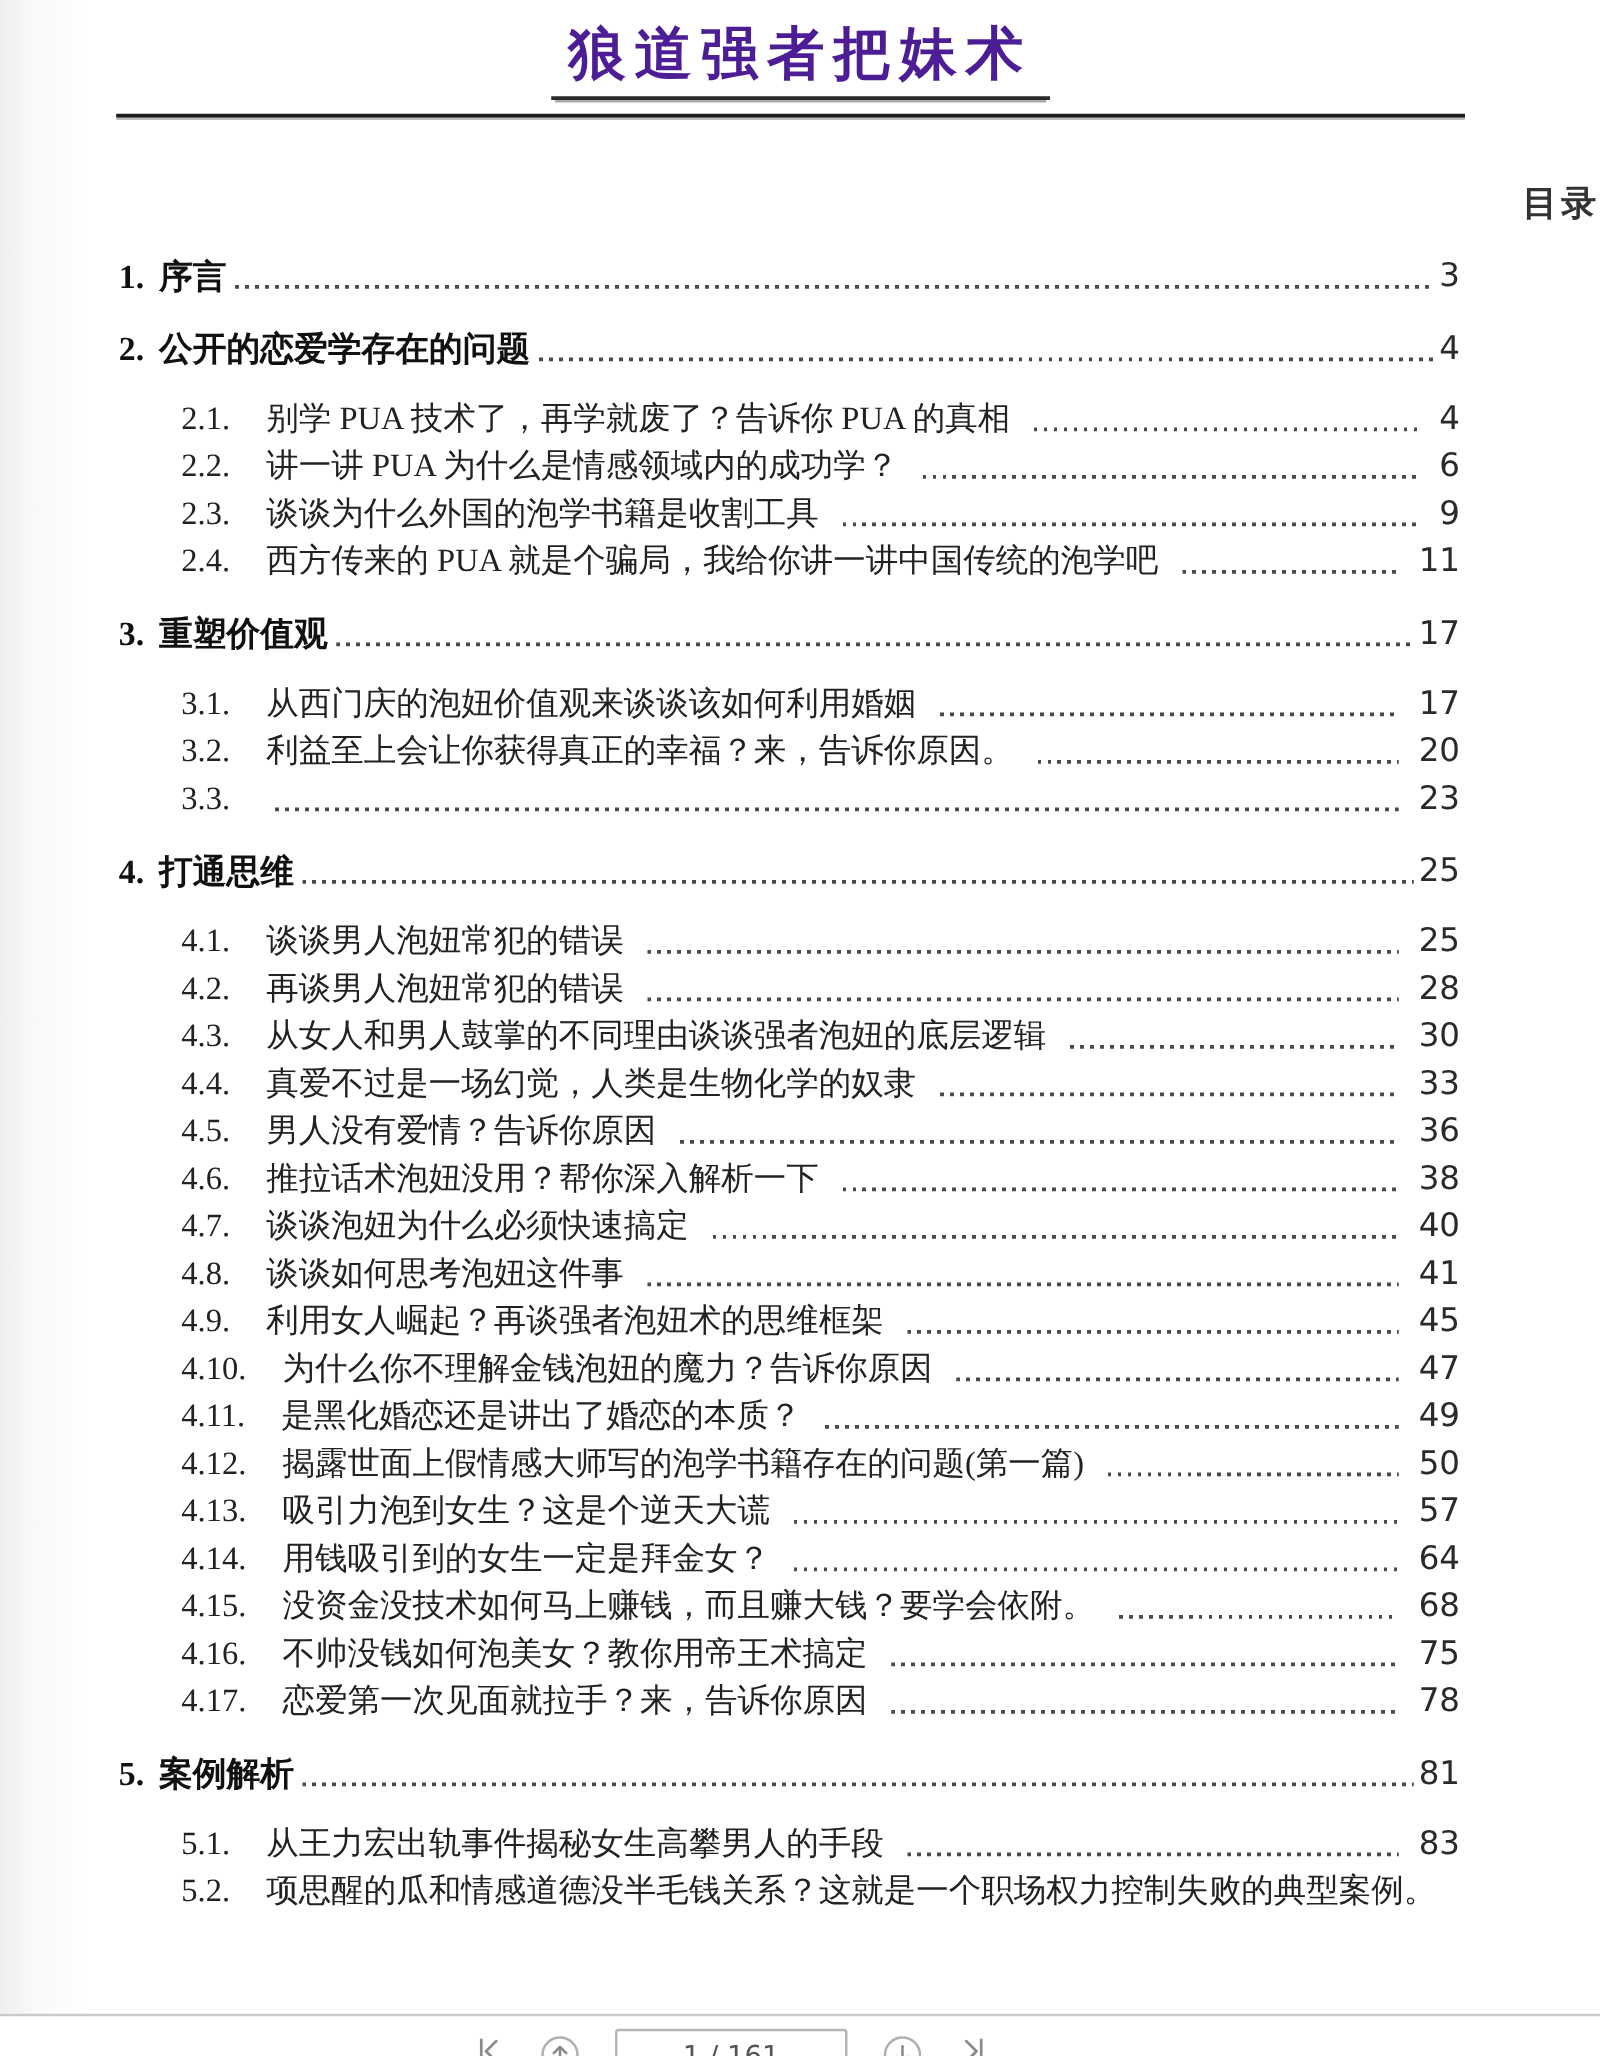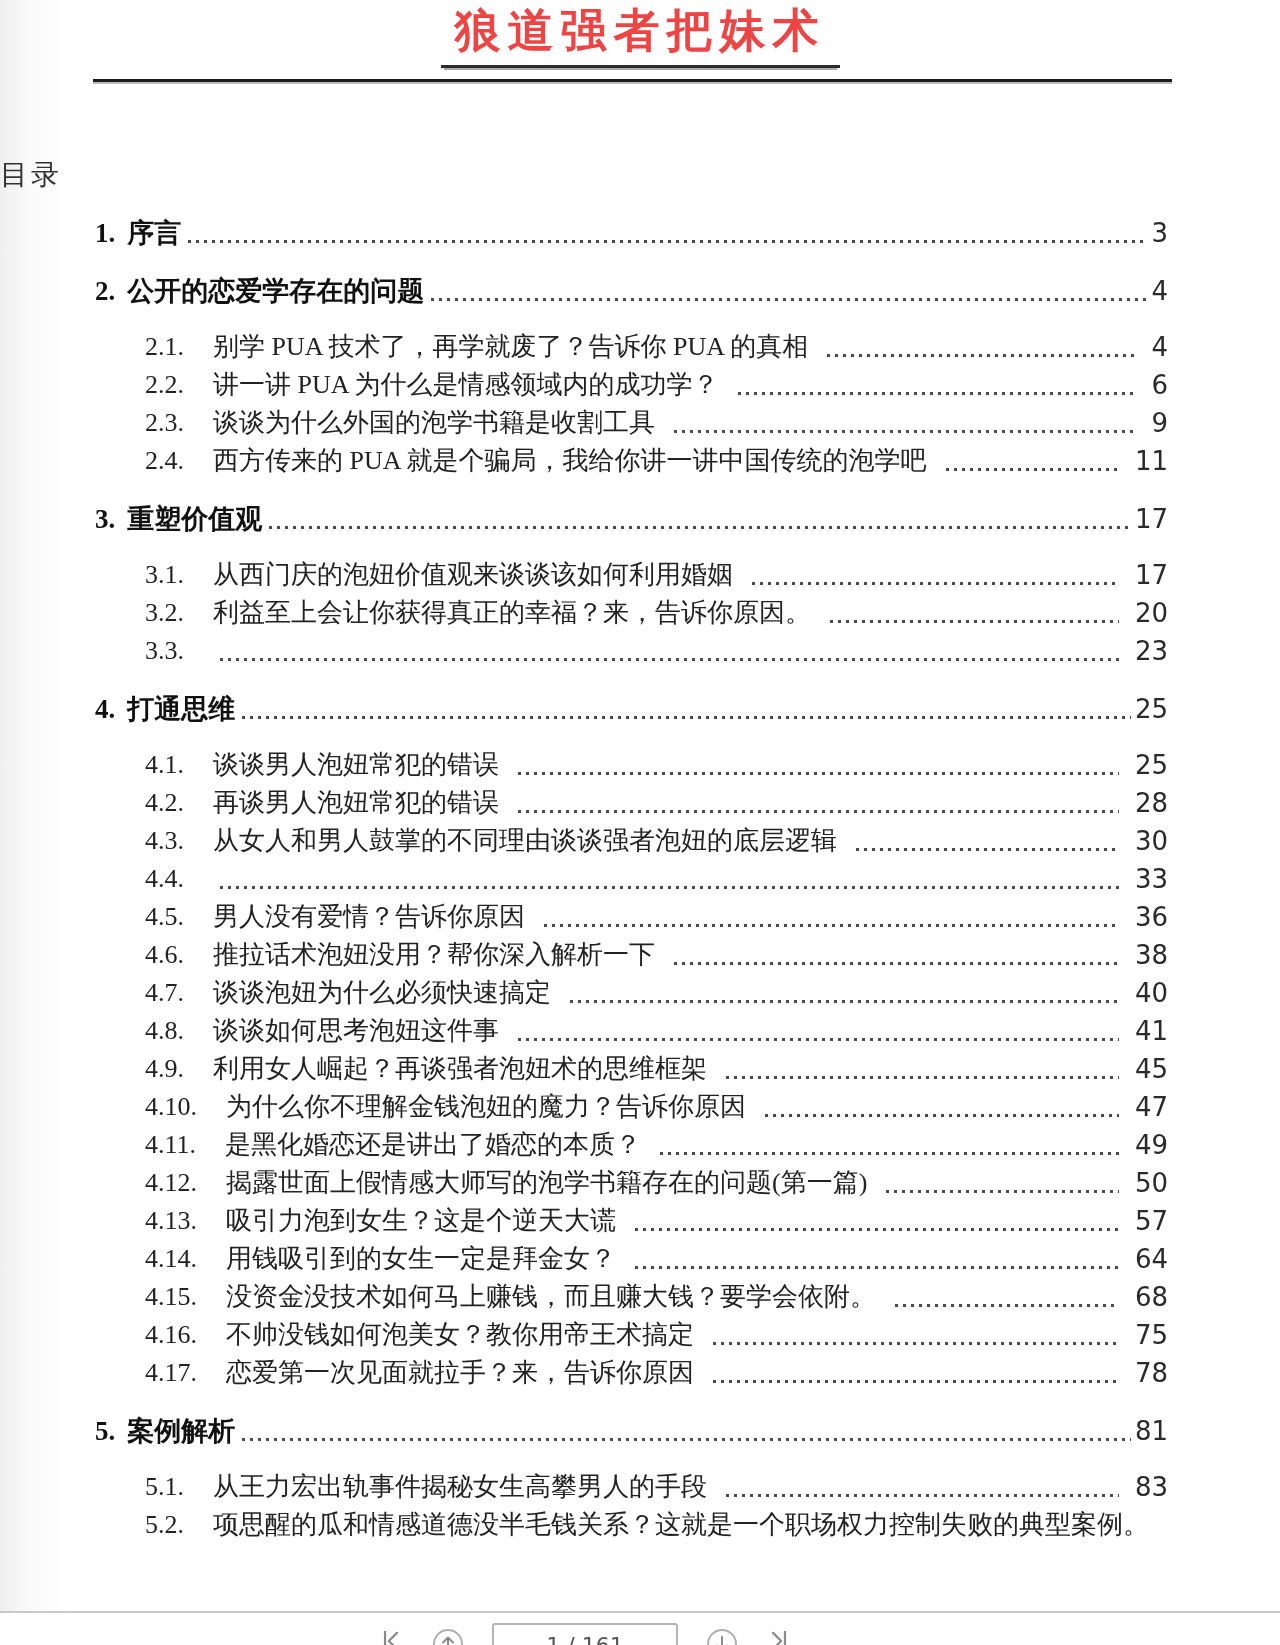--- a/index.html
+++ b/index.html
@@ -4,33 +4,33 @@
 <style>
   html,body{margin:0;padding:0;}
   body{
     width:1280px;height:1645px;overflow:hidden;position:relative;
     background:linear-gradient(90deg,#efefef 0px,#f9f9f9 28px,#ffffff 70px);
     font-family:"Liberation Serif","DejaVu Serif",serif;
     color:#1b1b1b;
   }
   
   .doc-title{
-    text-align:center;padding-top:0;font-size:46px;font-weight:bold;
-    letter-spacing:7px;color:#ef4444;
+    text-align:center;padding-top:12px;font-size:46px;font-weight:bold;
+    letter-spacing:7px;color:#4c1d95;
   }
   .doc-title .underlined{
     display:inline-block;border-bottom:3px solid #2a2a2a;padding:0 14px 3px;
     box-shadow:0 5px 0 -3px #aaaaaa;
   }
   .title-rule{
     height:3px;background:#1c1c1c;margin-top:11px;margin-left:93px;width:1079px;
     box-shadow:0 2px 0 #bbbbbb;
   }
   .toc-heading{
-    margin-top:74px;text-align:left;font-size:28px;letter-spacing:3px;color:#333;
+    margin-top:50px;text-align:right;font-size:28px;letter-spacing:3px;color:#333;font-weight:bold;
   }
   .toc{margin:0 0 0 95px;width:1073px;}
   .toc-entry{
     display:flex;align-items:flex-start;height:38px;line-height:38px;
     font-size:26px;cursor:pointer;white-space:nowrap;
   }
   .toc-entry.level1{font-weight:bold;font-size:27px;margin-top:20px;margin-bottom:18px;color:#111;}
   .toc-entry.level2{padding-left:50px;color:#222;gap:12px;}
   .toc-num{margin-right:17px;white-space:pre;}
   .toc-entry.level1 .toc-num{margin-right:12px;}
@@ -152,20 +152,21 @@
       <span class="toc-page">28</span>
     </div>
       <div class="toc-entry level2">
       <span class="toc-num">4.3.</span>
       <span class="toc-title">从女人和男人鼓掌的不同理由谈谈强者泡妞的底层逻辑</span>
       <span class="toc-leader"></span>
       <span class="toc-page">30</span>
     </div>
       <div class="toc-entry level2">
       <span class="toc-num">4.4.</span>
+      <span class="toc-title">真爱不过是一场幻觉，人类是生物化学的奴隶</span>
       <span class="toc-leader"></span>
       <span class="toc-page">33</span>
     </div>
       <div class="toc-entry level2">
       <span class="toc-num">4.5.</span>
       <span class="toc-title">男人没有爱情？告诉你原因</span>
       <span class="toc-leader"></span>
       <span class="toc-page">36</span>
     </div>
       <div class="toc-entry level2">

